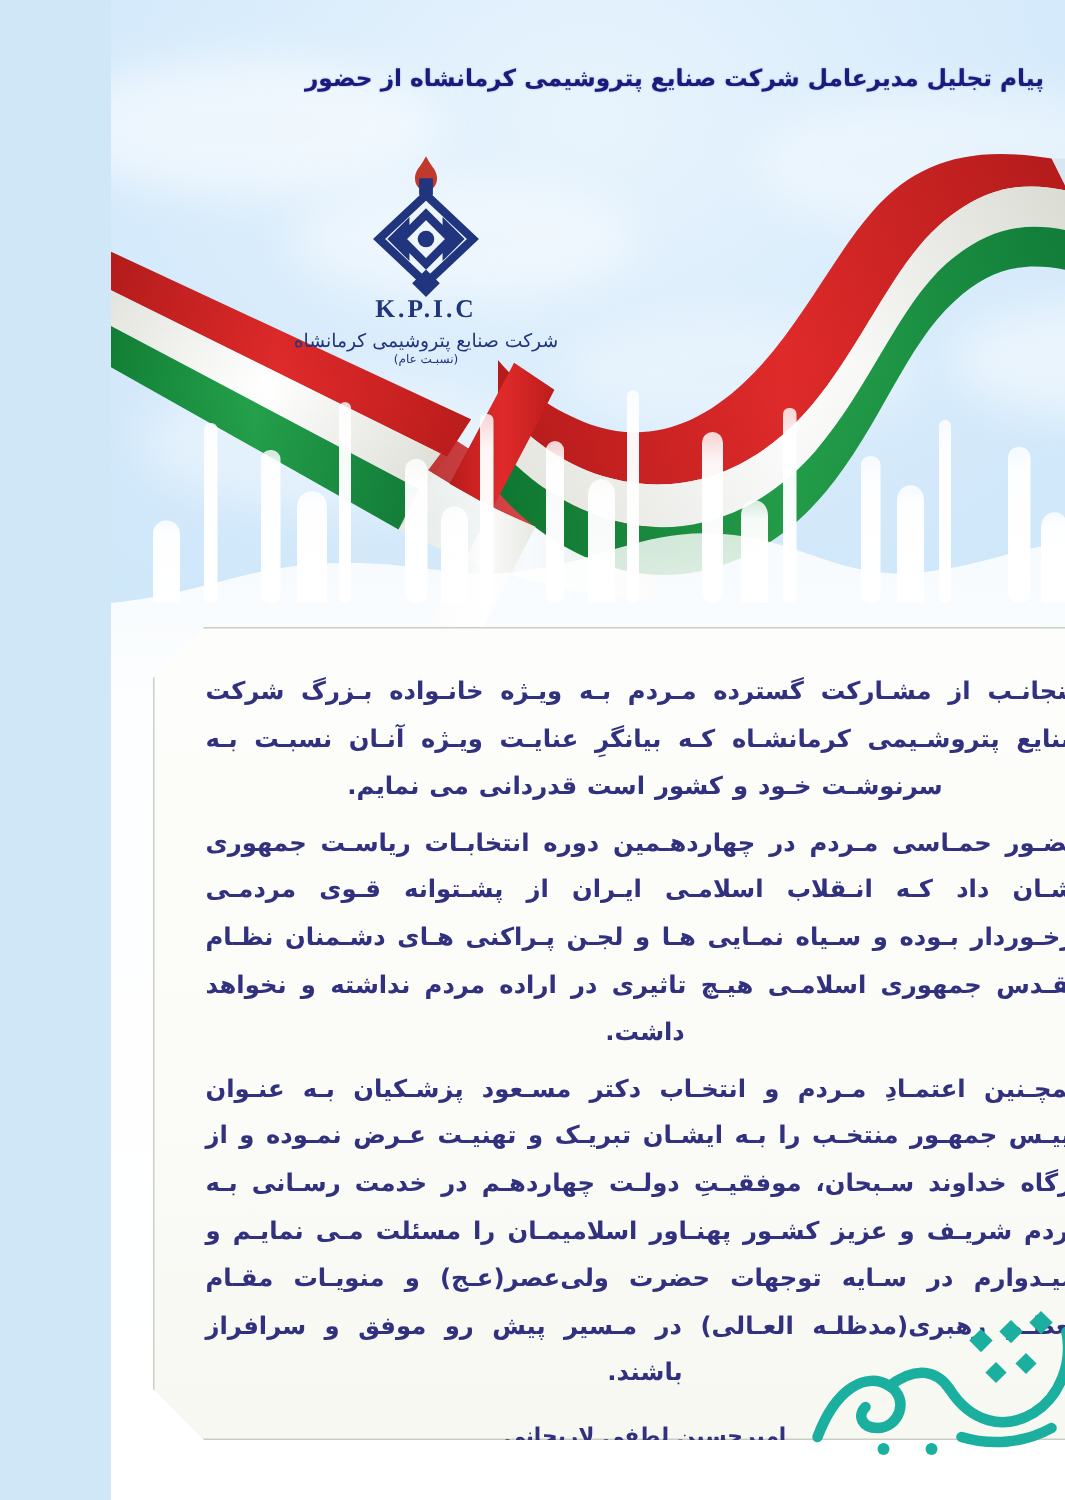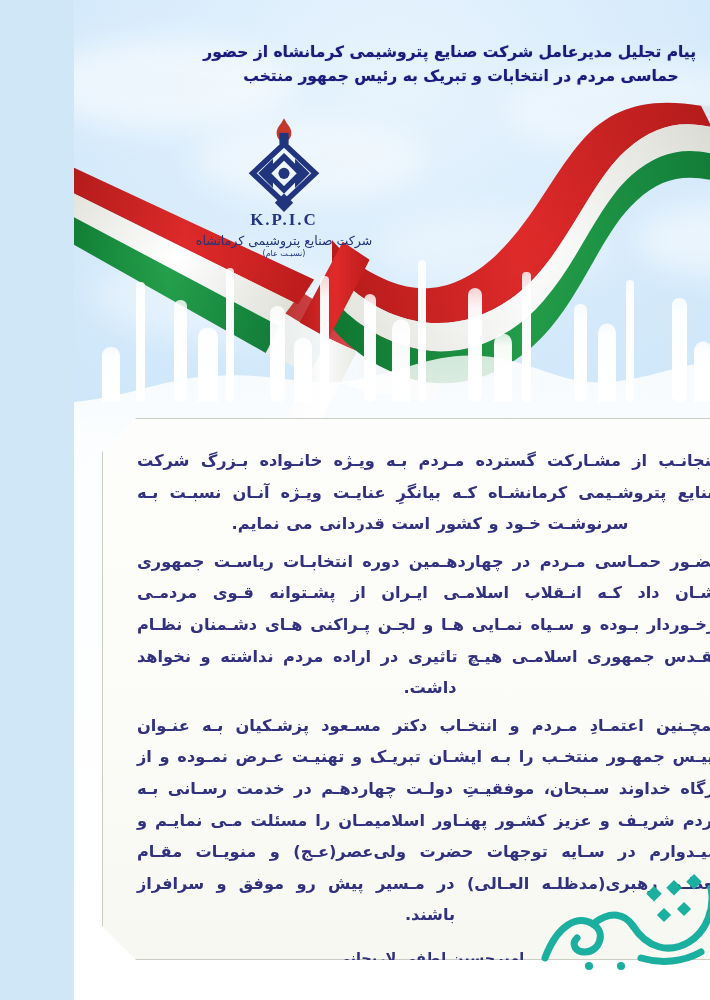--- a/index.html
+++ b/index.html
@@ -27,21 +27,21 @@
   .title-block{
     position:absolute;right:14px;top:40px;width:470px;
     text-align:center;color:#1b1b7e;line-height:1.55;
     font-size:15.5px;font-weight:bold;direction:rtl;
     letter-spacing:-.2px;
     text-shadow:0 0 1px rgba(27,27,126,.5);
   }
   .title-block div{white-space:nowrap;}
 
   
-  .logo{position:absolute;left:120px;top:116px;width:180px;text-align:center;}
+  .logo{position:absolute;left:120px;top:102px;width:180px;text-align:center;}
   .logo-mark{position:relative;width:92px;height:92px;margin:0 auto;}
   .logo-en{
     margin-top:2px;color:#20357e;font-family:"Liberation Serif","DejaVu Serif",serif;
     font-size:17px;font-weight:bold;letter-spacing:2px;
   }
   .logo-fa{margin-top:3px;color:#20357e;font-size:12.5px;font-weight:normal;direction:rtl;}
   .logo-sub{margin-top:1px;color:#20357e;font-size:8px;direction:rtl;}
 
   
   .ribbon-layer{position:absolute;inset:0;pointer-events:none;}
@@ -218,21 +218,20 @@
 
       <path d="M0,142 C60,136 90,118 140,116 C200,112 230,128 280,120
                C330,112 360,92 408,96 C460,100 486,126 536,122
                C586,118 620,96 668,102 C690,105 700,112 710,116
                L710,740 L0,740 Z"></path>
     </g>
   </svg>
 
   <div class="title-block">
     <div>پیام تجلیل مدیرعامل شرکت صنایع پتروشیمی کرمانشاه از حضور</div>
-    <div>حماسی مردم در انتخابات و تبریک به رئیس جمهور منتخب</div>
   </div>
 
   <div class="logo">
     <div class="logo-mark">
       <svg viewBox="0 0 100 108" width="92" height="100">
 
         <path d="M50,2 C46,10 42,12 42,18 C42,24 46,26 50,30 C54,26 58,24 58,18 C58,12 54,10 50,2 Z" fill="#c0392b"></path>
         <rect x="45" y="18" width="10" height="12" fill="#20357e"></rect>
 
         <path d="M50,30 L84,62 L50,94 L16,62 Z" fill="none" stroke="#20357e" stroke-width="6"></path>

